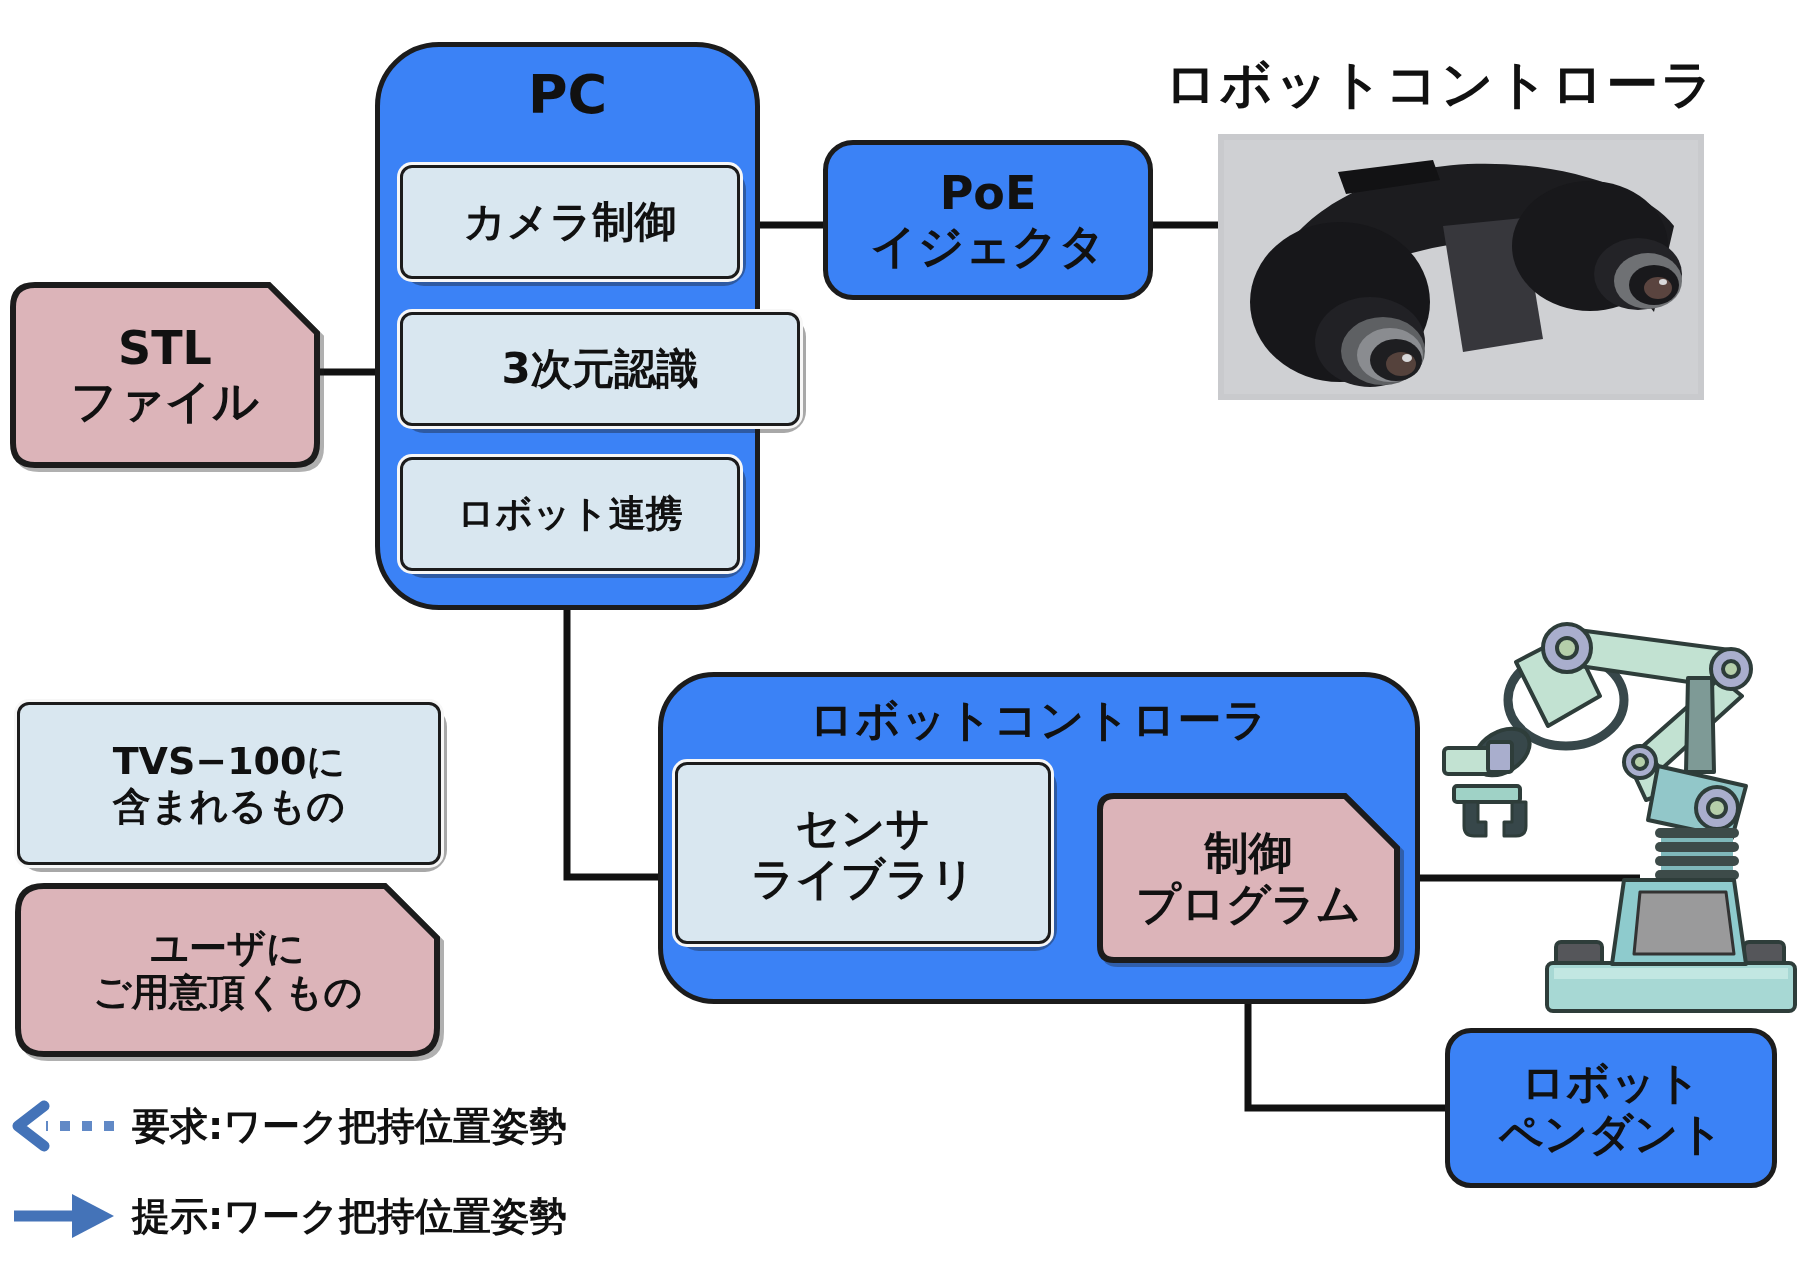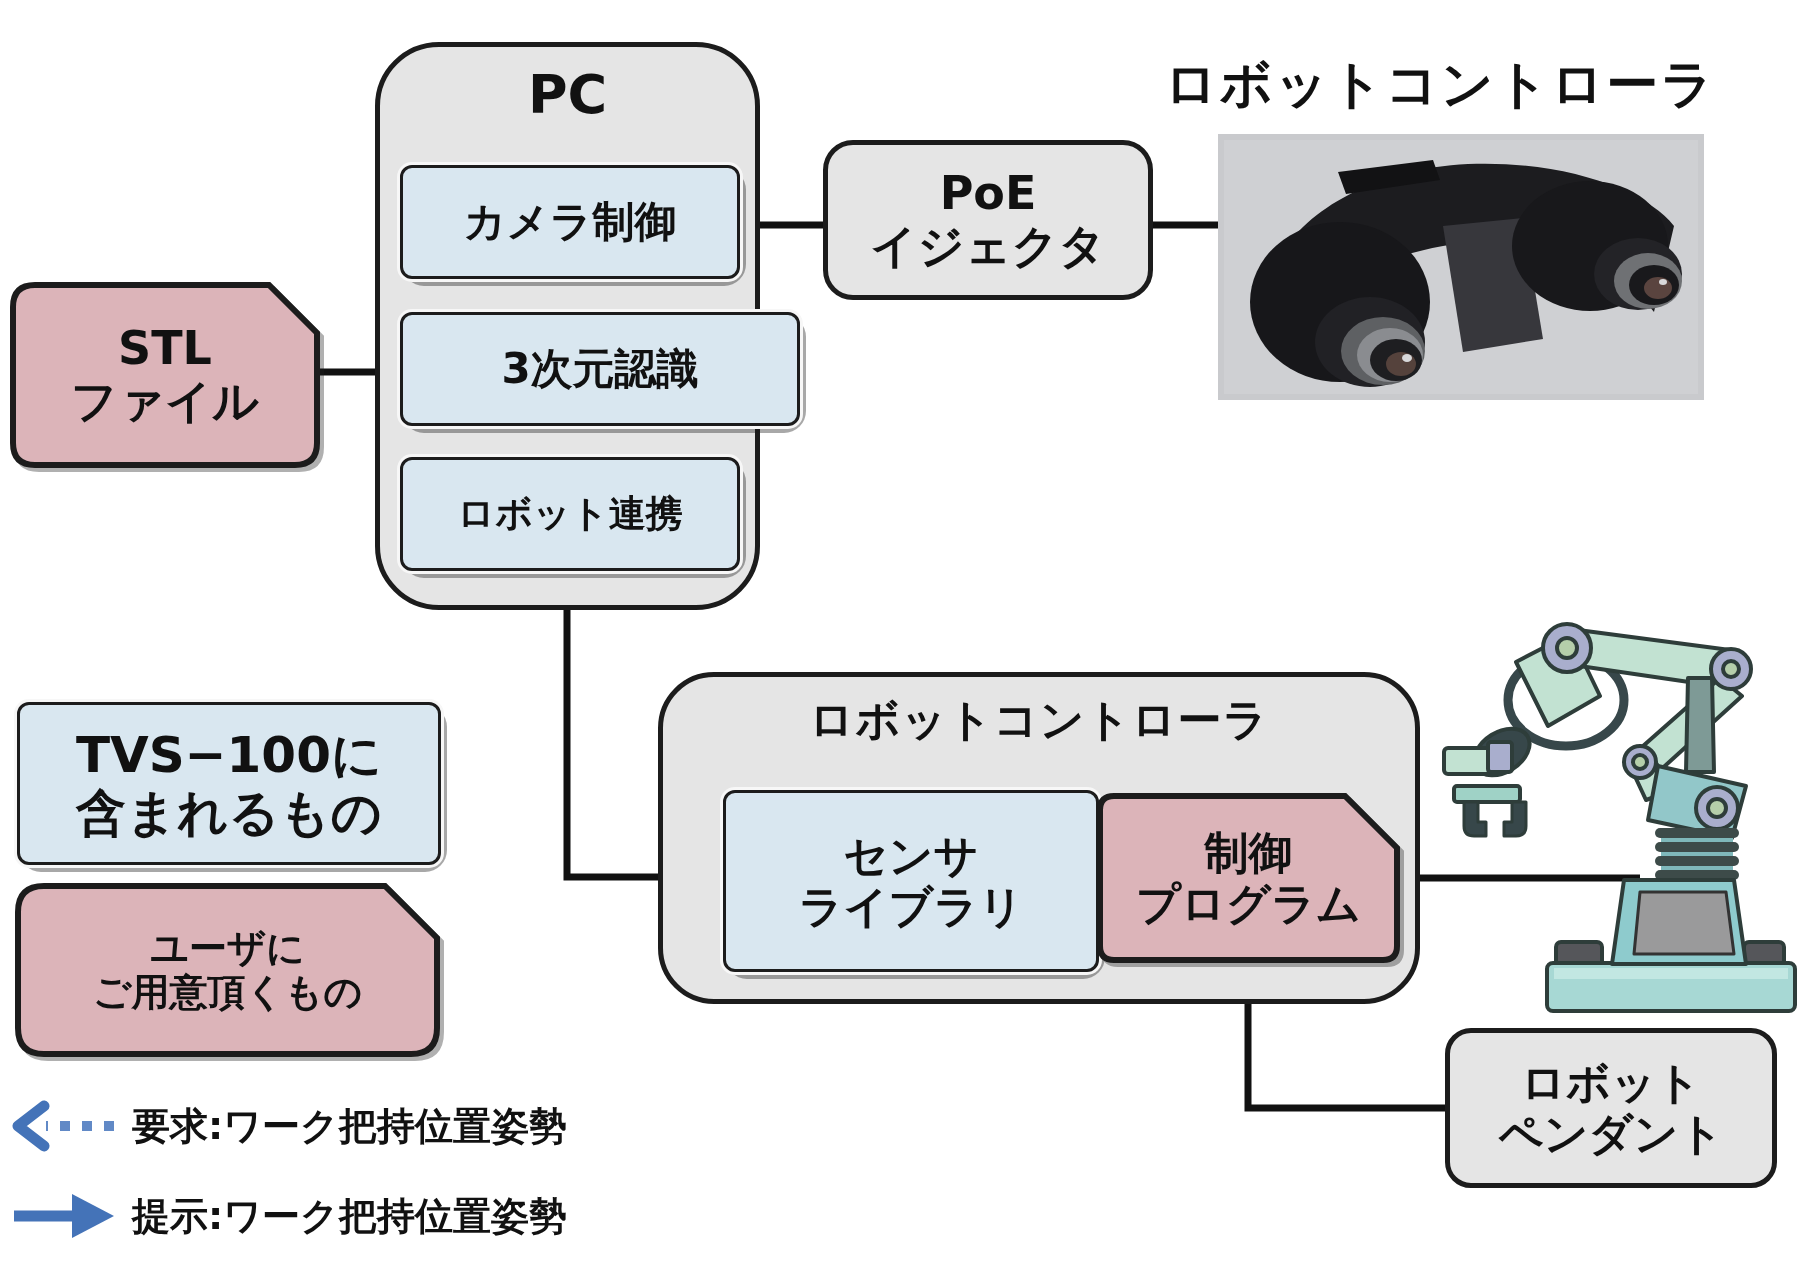--- a/index.html
+++ b/index.html
@@ -5,21 +5,21 @@
   * { box-sizing: border-box; margin: 0; padding: 0; }
   body { background: #fff; font-family: "DejaVu Sans", "Liberation Sans", sans-serif; }
   .stage {
     position: relative; width: 1820px; height: 1268px;
     background: #fff; color: #111; overflow: hidden;
   }
   .abs { position: absolute; }
   .lbl { font-weight: bold; text-align: center; line-height: 1.16; color: #111; }
   .flexc { display: flex; flex-direction: column; align-items: center; justify-content: center; }
   .box-white {
-    background: #e5e5e5;
+    background: #3b82f6;
     border: 5px solid var(--outline, #1c1c1c);
   }
   
   .dbox {
     background: var(--gray-frame, #4e4e4e);
     border: 2px solid var(--outline, #1c1c1c);
     border-radius: 22px;
     box-shadow: 4px 5px 0 rgba(25,25,25,0.38);
   }
   .dbox > .inner {
@@ -106,21 +106,21 @@
     <ellipse cx="420" cy="140" rx="44" ry="36" fill="#232327"></ellipse>
     <ellipse cx="430" cy="147" rx="34" ry="28" fill="#6f7174"></ellipse>
     <ellipse cx="436" cy="151" rx="25" ry="20" fill="#19191c"></ellipse>
     <ellipse cx="440" cy="154" rx="14" ry="11" fill="#5a443f"></ellipse>
     <ellipse cx="445" cy="148" rx="4" ry="3" fill="#d8d8da"></ellipse>
   </svg>
 
   <div class="abs box-white" style="left:658px;top:672px;width:762px;height:332px;border-radius:56px;"></div>
   <div class="abs lbl" style="left:658px;top:694px;width:762px;font-size:44px;letter-spacing:1px;">ロボットコントローラ</div>
 
-  <div class="abs dbox" style="left:673px;top:788px;width:380px;height:186px;margin-left:48px;">
+  <div class="abs dbox" style="left:673px;top:760px;width:380px;height:186px;">
     <div class="inner lbl flexc" style="font-size:44px;">
       <span>センサ</span>
       <span>ライブラリ</span>
     </div>
   </div>
 
   <div class="snip" style="left:1097px;top:793px;width:303px;height:170px;padding-left:26px;">
     <svg class="shape" width="303" height="170" viewBox="0 0 303 170">
       <path d="M 17,3 L 248,3 L 300,55 L 300,153 Q 300,167 286,167 L 17,167 Q 3,167 3,153 L 3,17 Q 3,3 17,3 Z" style="fill:var(--pink-fill,#dcb4b9);stroke:var(--outline,#1c1c1c)" stroke-width="6"></path>
     </svg>
@@ -166,21 +166,21 @@
       <rect x="128" y="342" width="46" height="24" rx="5" fill="#55565a"></rect>
       <rect x="316" y="342" width="40" height="24" rx="5" fill="#55565a"></rect>
       <rect x="119" y="363" width="248" height="48" rx="6" fill="#a7d8d4"></rect>
       <rect x="126" y="368" width="234" height="11" fill="#c2e7e2" stroke="none"></rect>
       <path d="M196,280 L306,280 L318,364 L184,364 Z" fill="#8ecbcd"></path>
       <path d="M212,292 L298,292 L306,354 L206,354 Z" fill="#9a9a9b" stroke="#333" stroke-width="3"></path>
     </g>
   </svg>
 
   <div class="abs dbox" style="left:15px;top:700px;width:428px;height:167px;">
-    <div class="inner lbl flexc" style="font-size:50px;">
+    <div class="inner lbl flexc" style="font-size:38px;">
       <span>TVS−100に</span>
       <span>含まれるもの</span>
     </div>
   </div>
 
   <div class="snip" style="left:15px;top:883px;width:425px;height:174px;">
     <svg class="shape" width="425" height="174" viewBox="0 0 425 174">
       <path d="M 29,3 L 370,3 L 422,55 L 422,145 Q 422,171 396,171 L 29,171 Q 3,171 3,145 L 3,29 Q 3,3 29,3 Z" style="fill:var(--pink-fill,#dcb4b9);stroke:var(--outline,#1c1c1c)" stroke-width="6"></path>
     </svg>
     <div class="shape-label lbl flexc" style="font-size:38px;">

